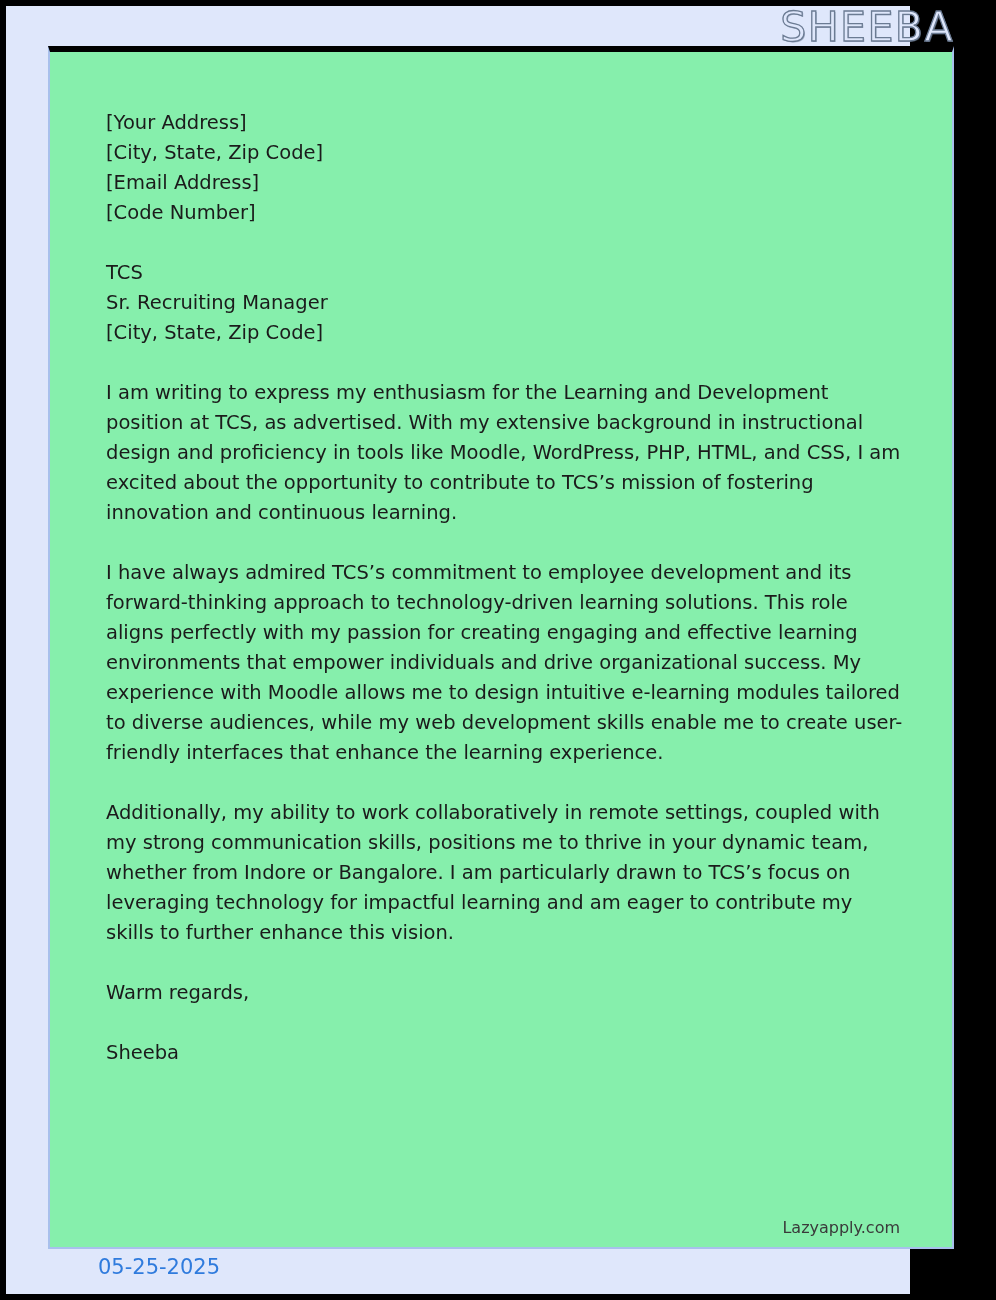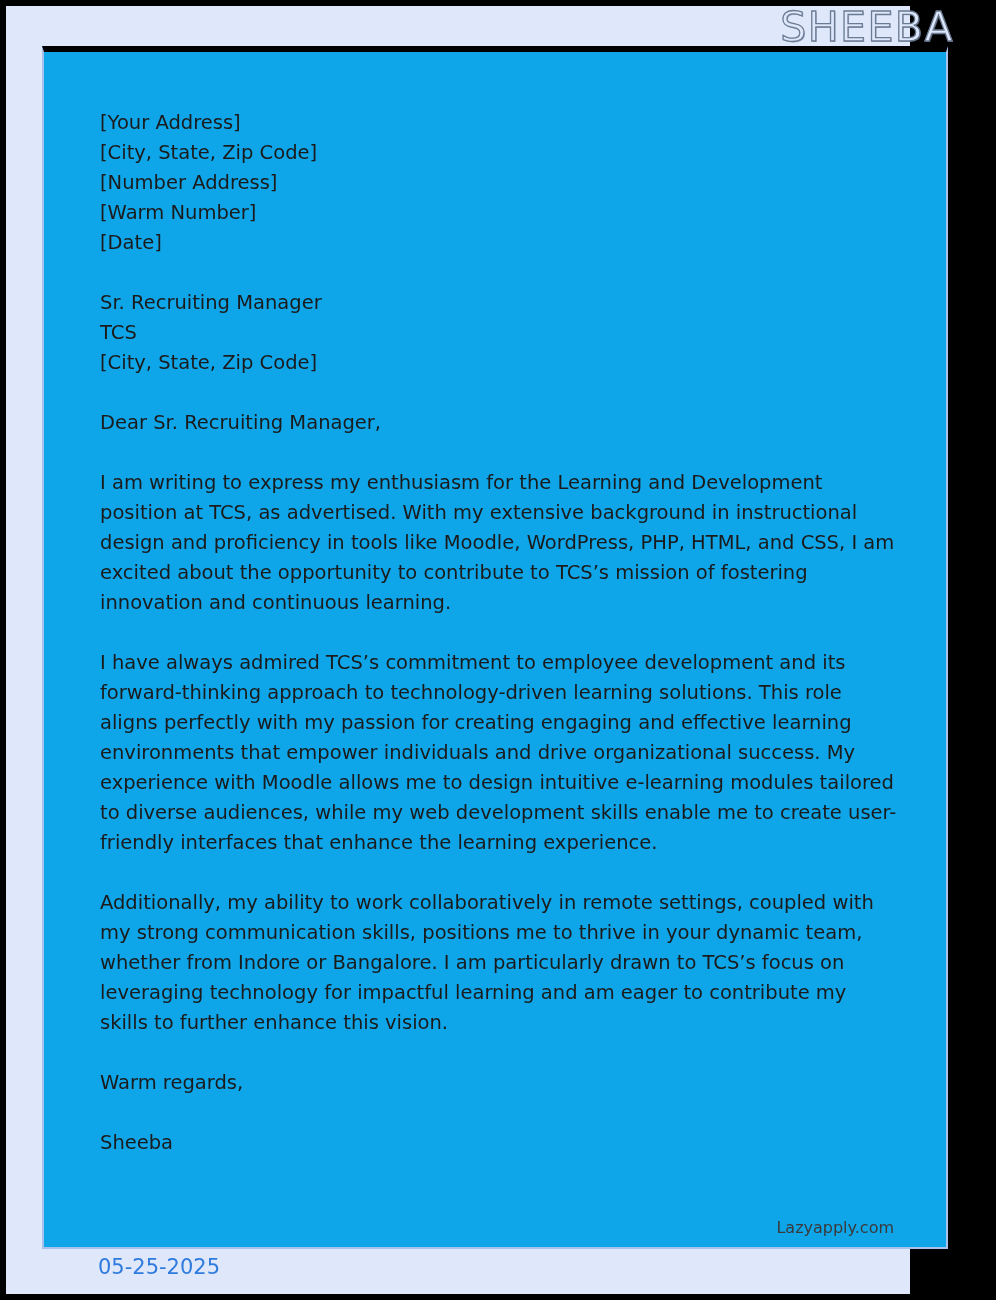--- a/index.html
+++ b/index.html
@@ -48,25 +48,25 @@
     color: #dfe7fb;
     -webkit-text-stroke: 1.3px #6b7b93;
     text-shadow: 1px 1px 0 rgba(120,136,160,0.55);
     white-space: nowrap;
     user-select: none;
   }
 
   
   .letter-panel {
     position: absolute;
-    left: 36px;
+    left: 42px;
     top: 40px;
     width: 906px;
     height: 1203px;
-    background: #0ea5e9;
+    background: #86efac;
     border-top: 6px solid #000000;
     border-left: 2px solid #a8c0ec;
     border-right: 2px solid #a8c0ec;
     border-bottom: 2px solid #a8c0ec;
     box-sizing: border-box;
     overflow: hidden;
   }
 
   .letter-body {
     position: absolute;
@@ -120,34 +120,30 @@
   <div class="masthead">
     <div class="brand-wordmark">SHEEBA</div>
   </div>
 
   <div class="letter-panel">
     <div class="letter-body">
 
       <div class="block">
         <p class="addr-line">[Your Address]</p>
         <p class="addr-line">[City, State, Zip Code]</p>
-        <p class="addr-line">[Number Address]</p>
-        <p class="addr-line">[Warm Number]</p>
-        <p class="addr-line">[Date]</p>
+        <p class="addr-line">[Email Address]</p>
+        <p class="addr-line">[Code Number]</p>
       </div>
 
       <div class="block">
+        <p class="addr-line">TCS</p>
         <p class="addr-line">Sr. Recruiting Manager</p>
-        <p class="addr-line">TCS</p>
         <p class="addr-line">[City, State, Zip Code]</p>
       </div>
 
-      <div class="block">
-        <p>Dear Sr. Recruiting Manager,</p>
-      </div>
 
       <div class="block">
         <p>I am writing to express my enthusiasm for the Learning and Development position at TCS, as advertised. With my extensive background in instructional design and proficiency in tools like Moodle, WordPress, PHP, HTML, and CSS, I am excited about the opportunity to contribute to TCS’s mission of fostering innovation and continuous learning.</p>
       </div>
 
       <div class="block">
         <p>I have always admired TCS’s commitment to employee development and its forward-thinking approach to technology-driven learning solutions. This role aligns perfectly with my passion for creating engaging and effective learning environments that empower individuals and drive organizational success. My experience with Moodle allows me to design intuitive e-learning modules tailored to diverse audiences, while my web development skills enable me to create user-friendly interfaces that enhance the learning experience.</p>
       </div>
 
       <div class="block">

